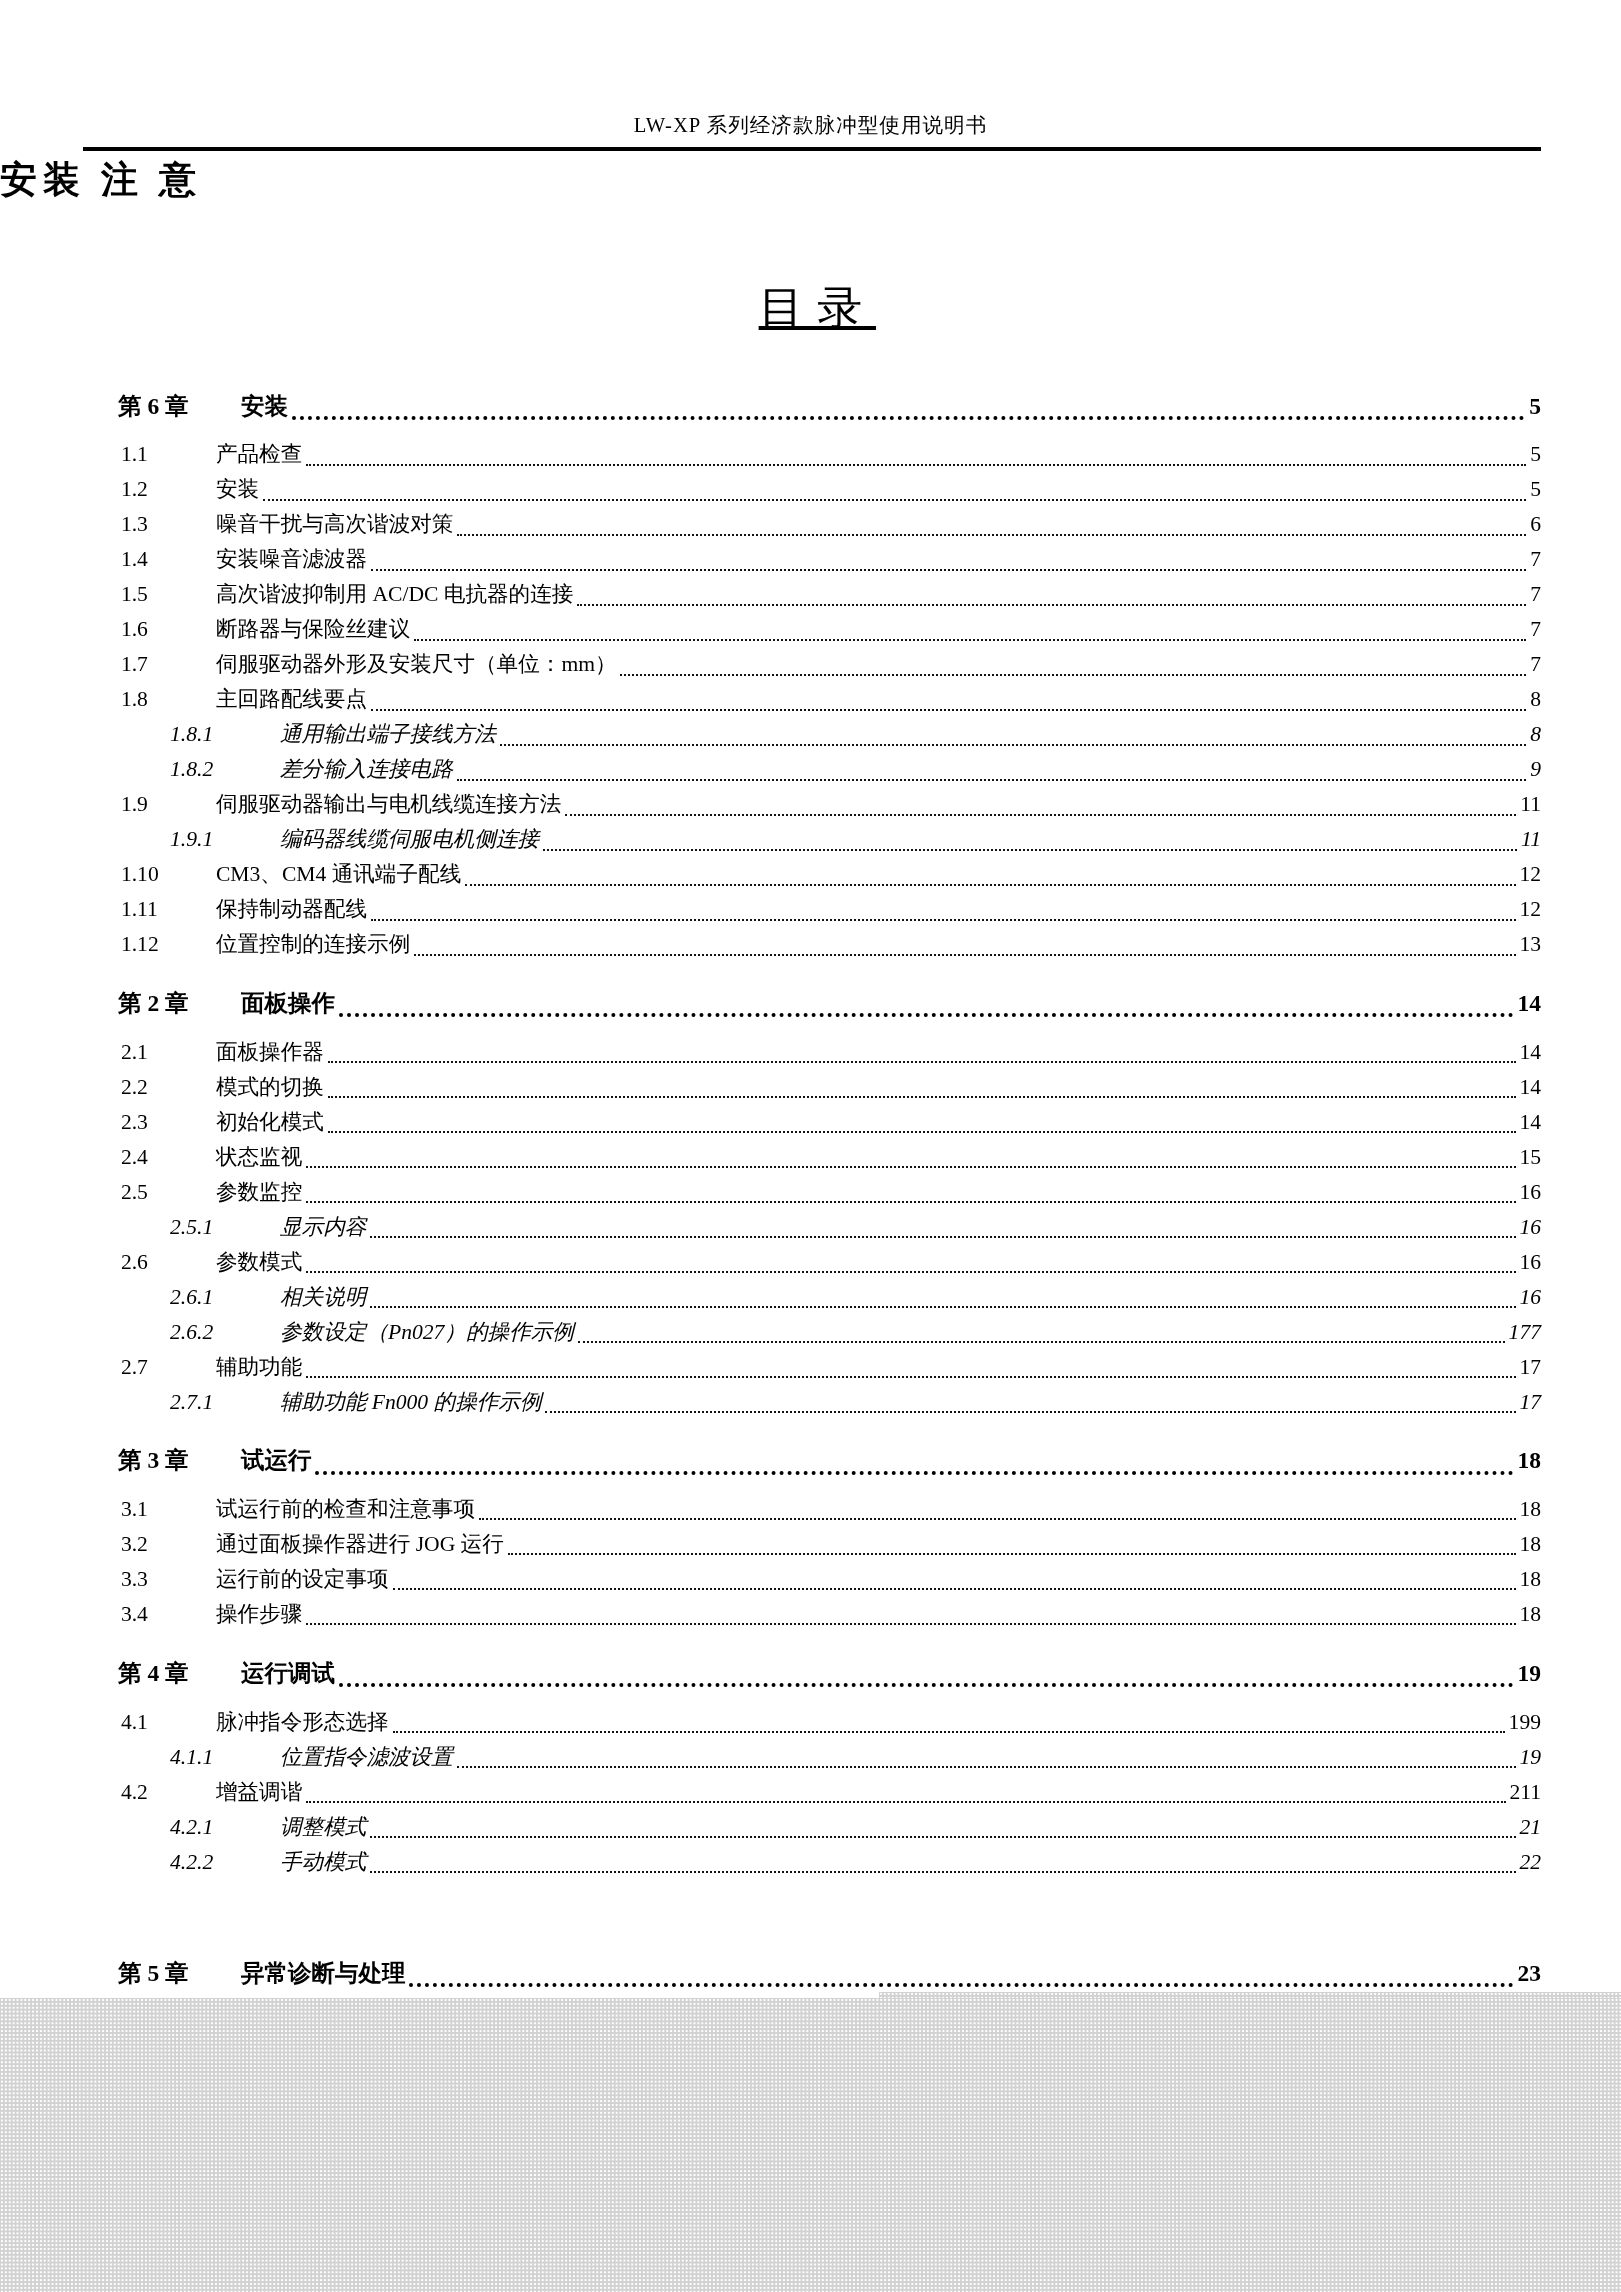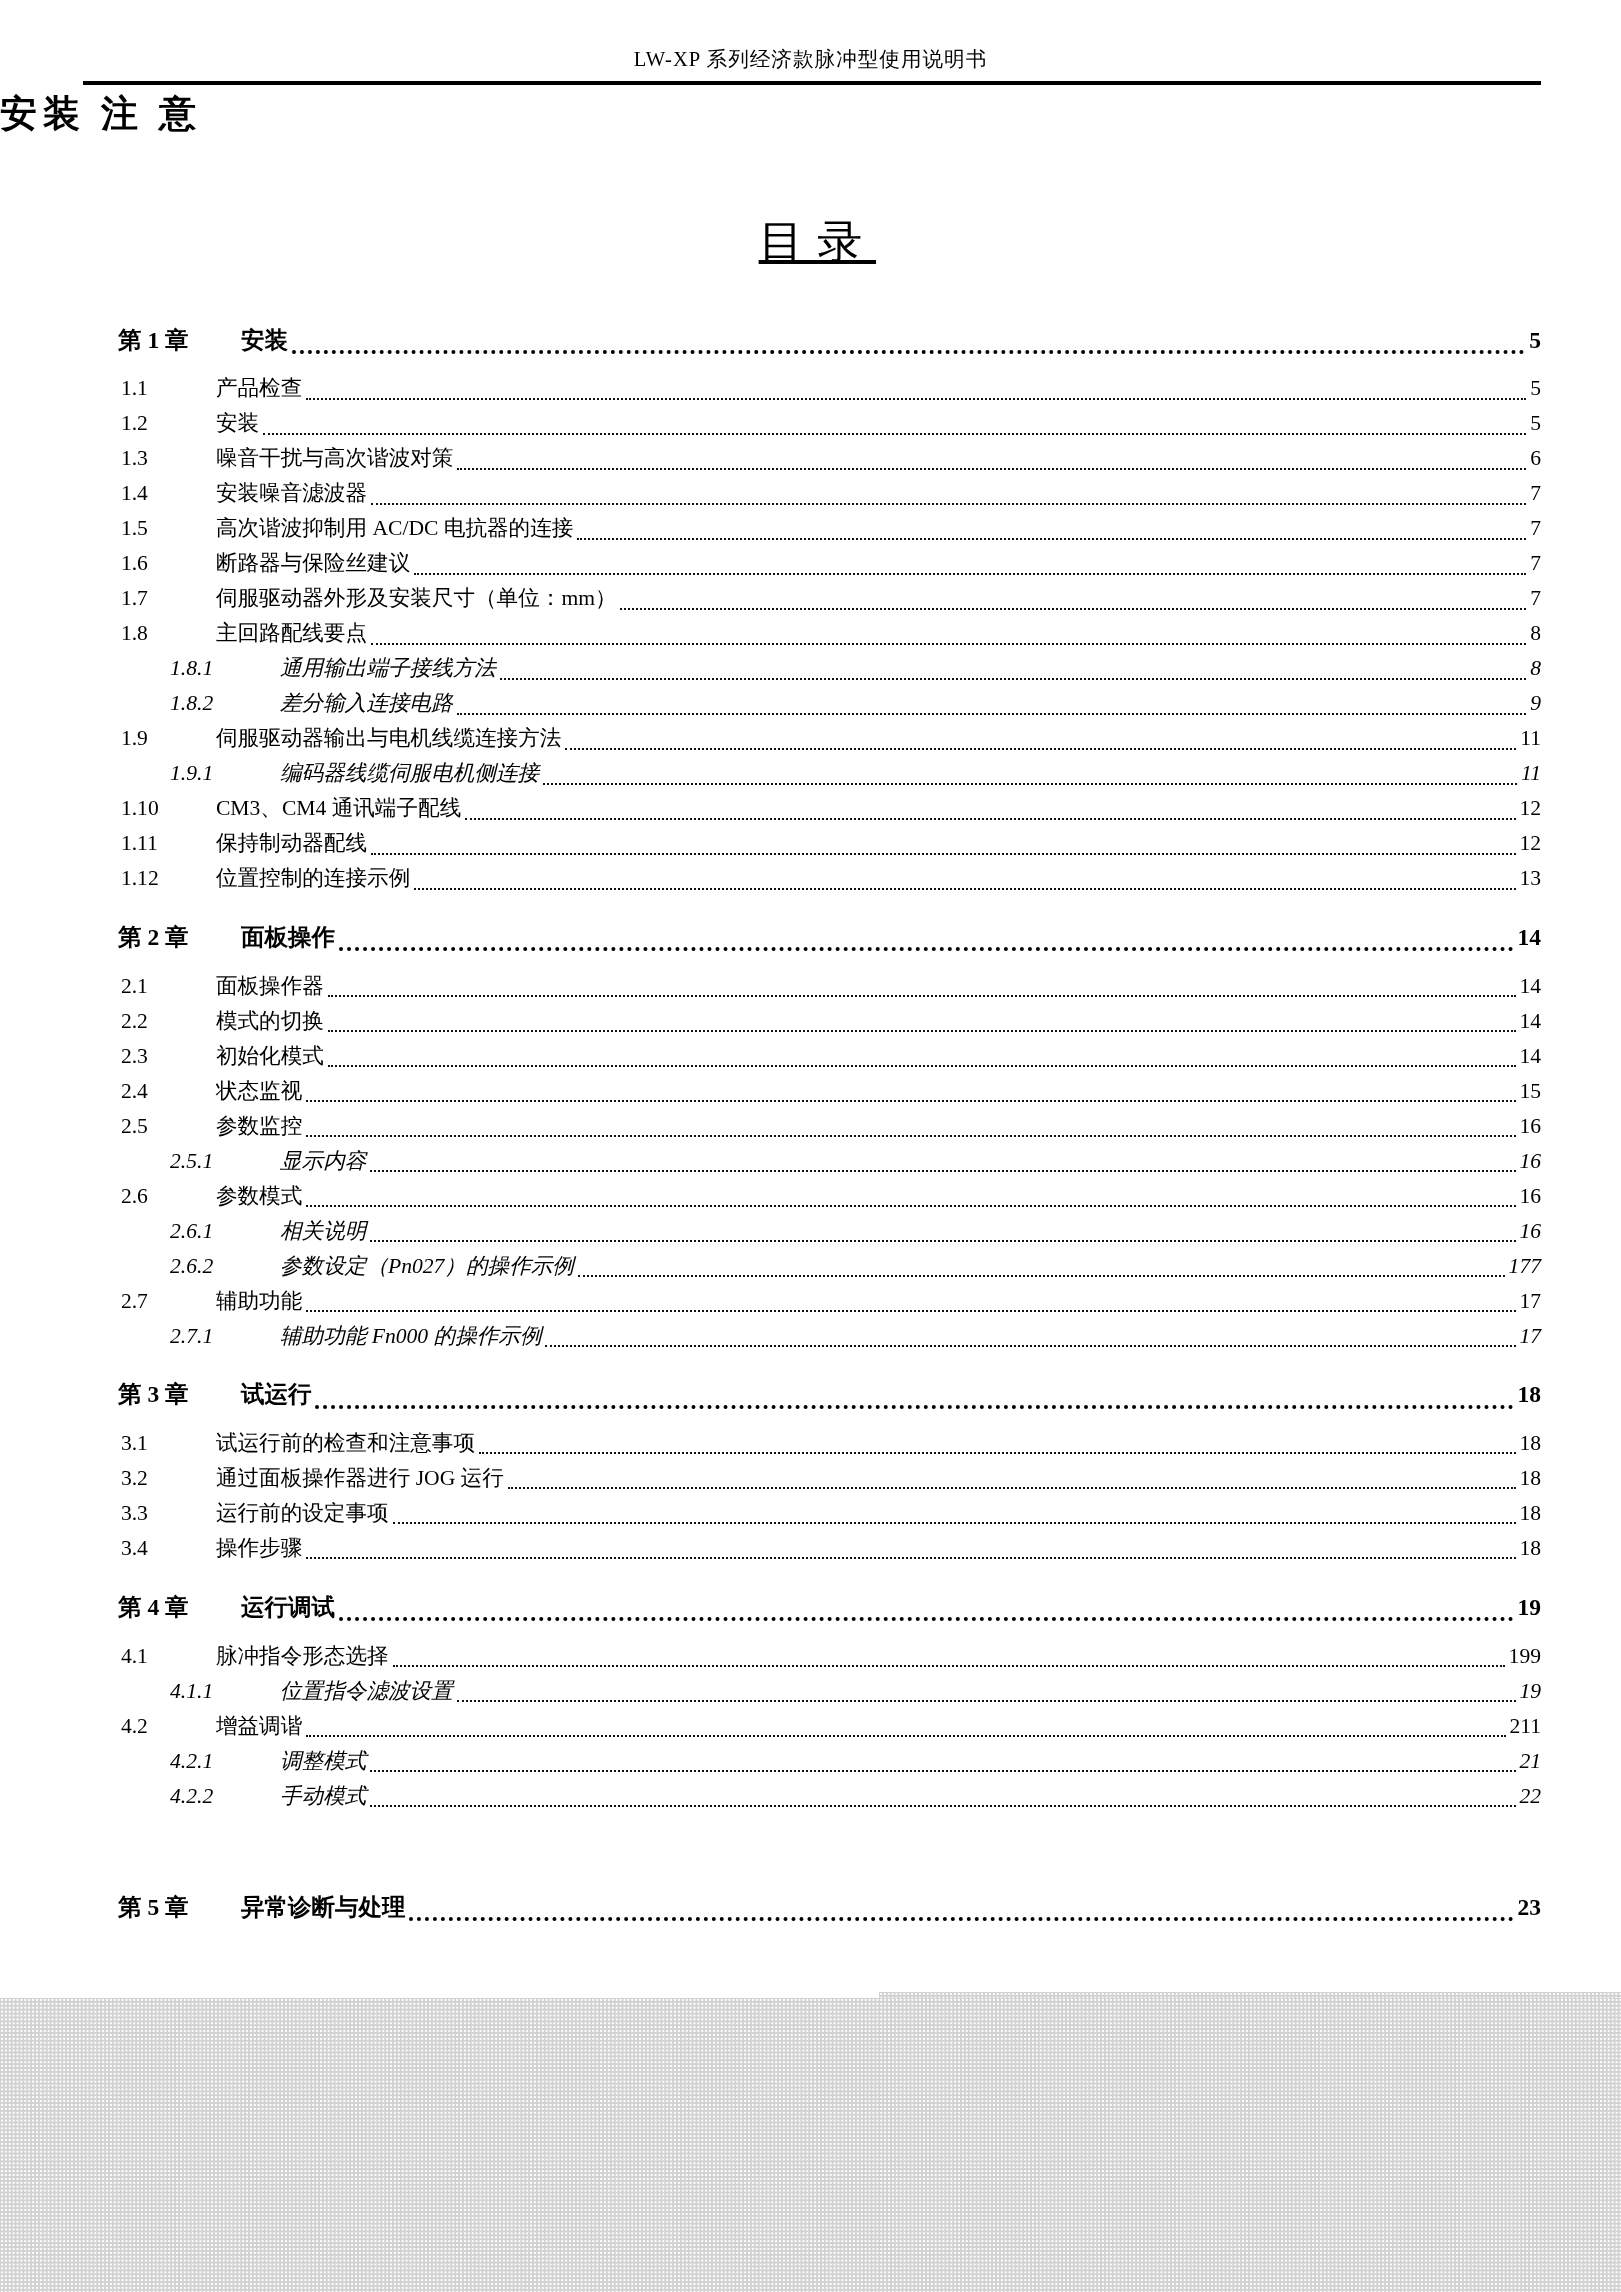--- a/index.html
+++ b/index.html
@@ -25,21 +25,21 @@
     z-index: 0;
   }
   .gray-band { left: 0; right: 0; top: 1998px; bottom: 0; }
   .gray-step { left: 879px; right: 0; top: 1992px; height: 6.9px; }
 
   .content { position: relative; z-index: 1; }
 
   
   .doc-header {
     margin: 0;
-    padding-top: 45px;
+    padding-top: 111px;
     text-align: center;
     font-size: 20.6px;
     letter-spacing: 1px;
   }
   .header-rule {
     margin: 7.8px 80px 0 83px;
     border: none;
     border-top: 4.9px solid #000000;
     height: 0;
   }
@@ -119,21 +119,21 @@
     <div class="doc-header">LW-XP 系列经济款脉冲型使用说明书</div>
 
     <hr class="header-rule">
 
     <div class="main-title">安装 注 意</div>
 
     <div class="toc-title">目录</div>
 
     <div class="toc">
         <div class="row lvl1">
-          <span class="num">第 1 章</span>
+          <span class="num">第 6 章</span>
           <span class="ttl">安装</span>
           <span class="leader"></span>
           <span class="pg">5</span>
         </div>
         <div class="row lvl2">
           <span class="num">1.1</span>
           <span class="ttl">产品检查</span>
           <span class="leader"></span>
           <span class="pg">5</span>
         </div>

